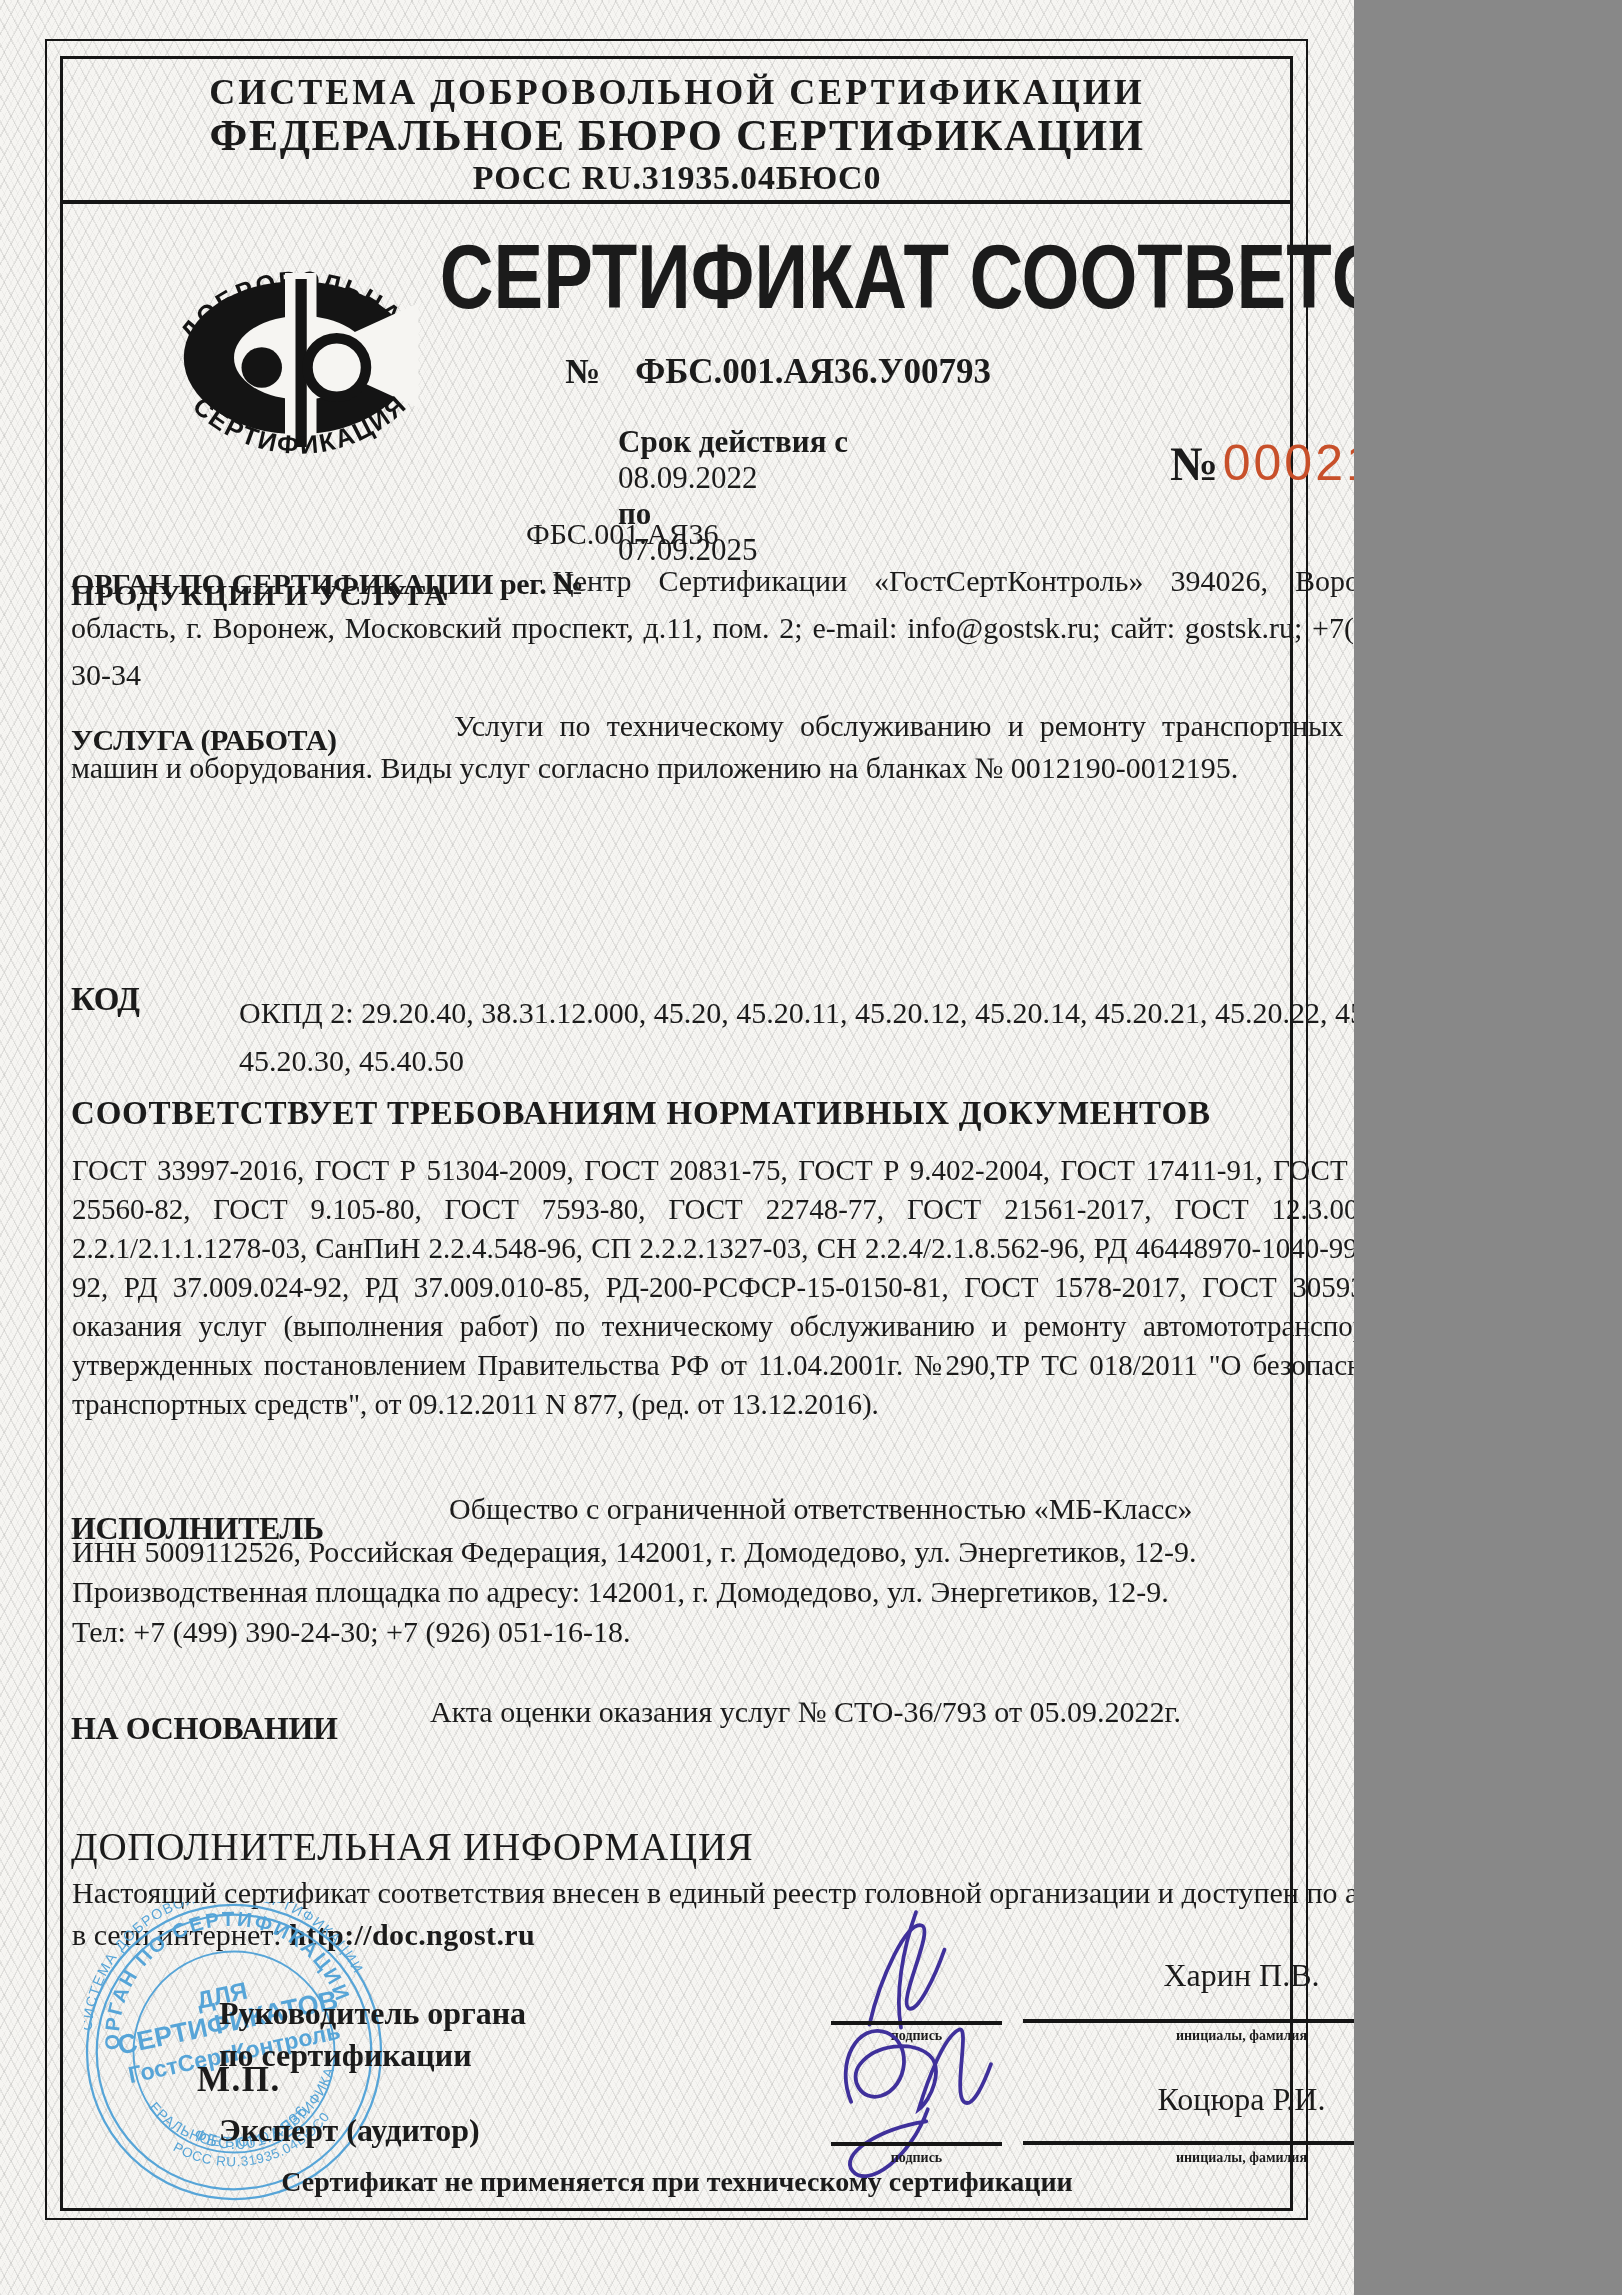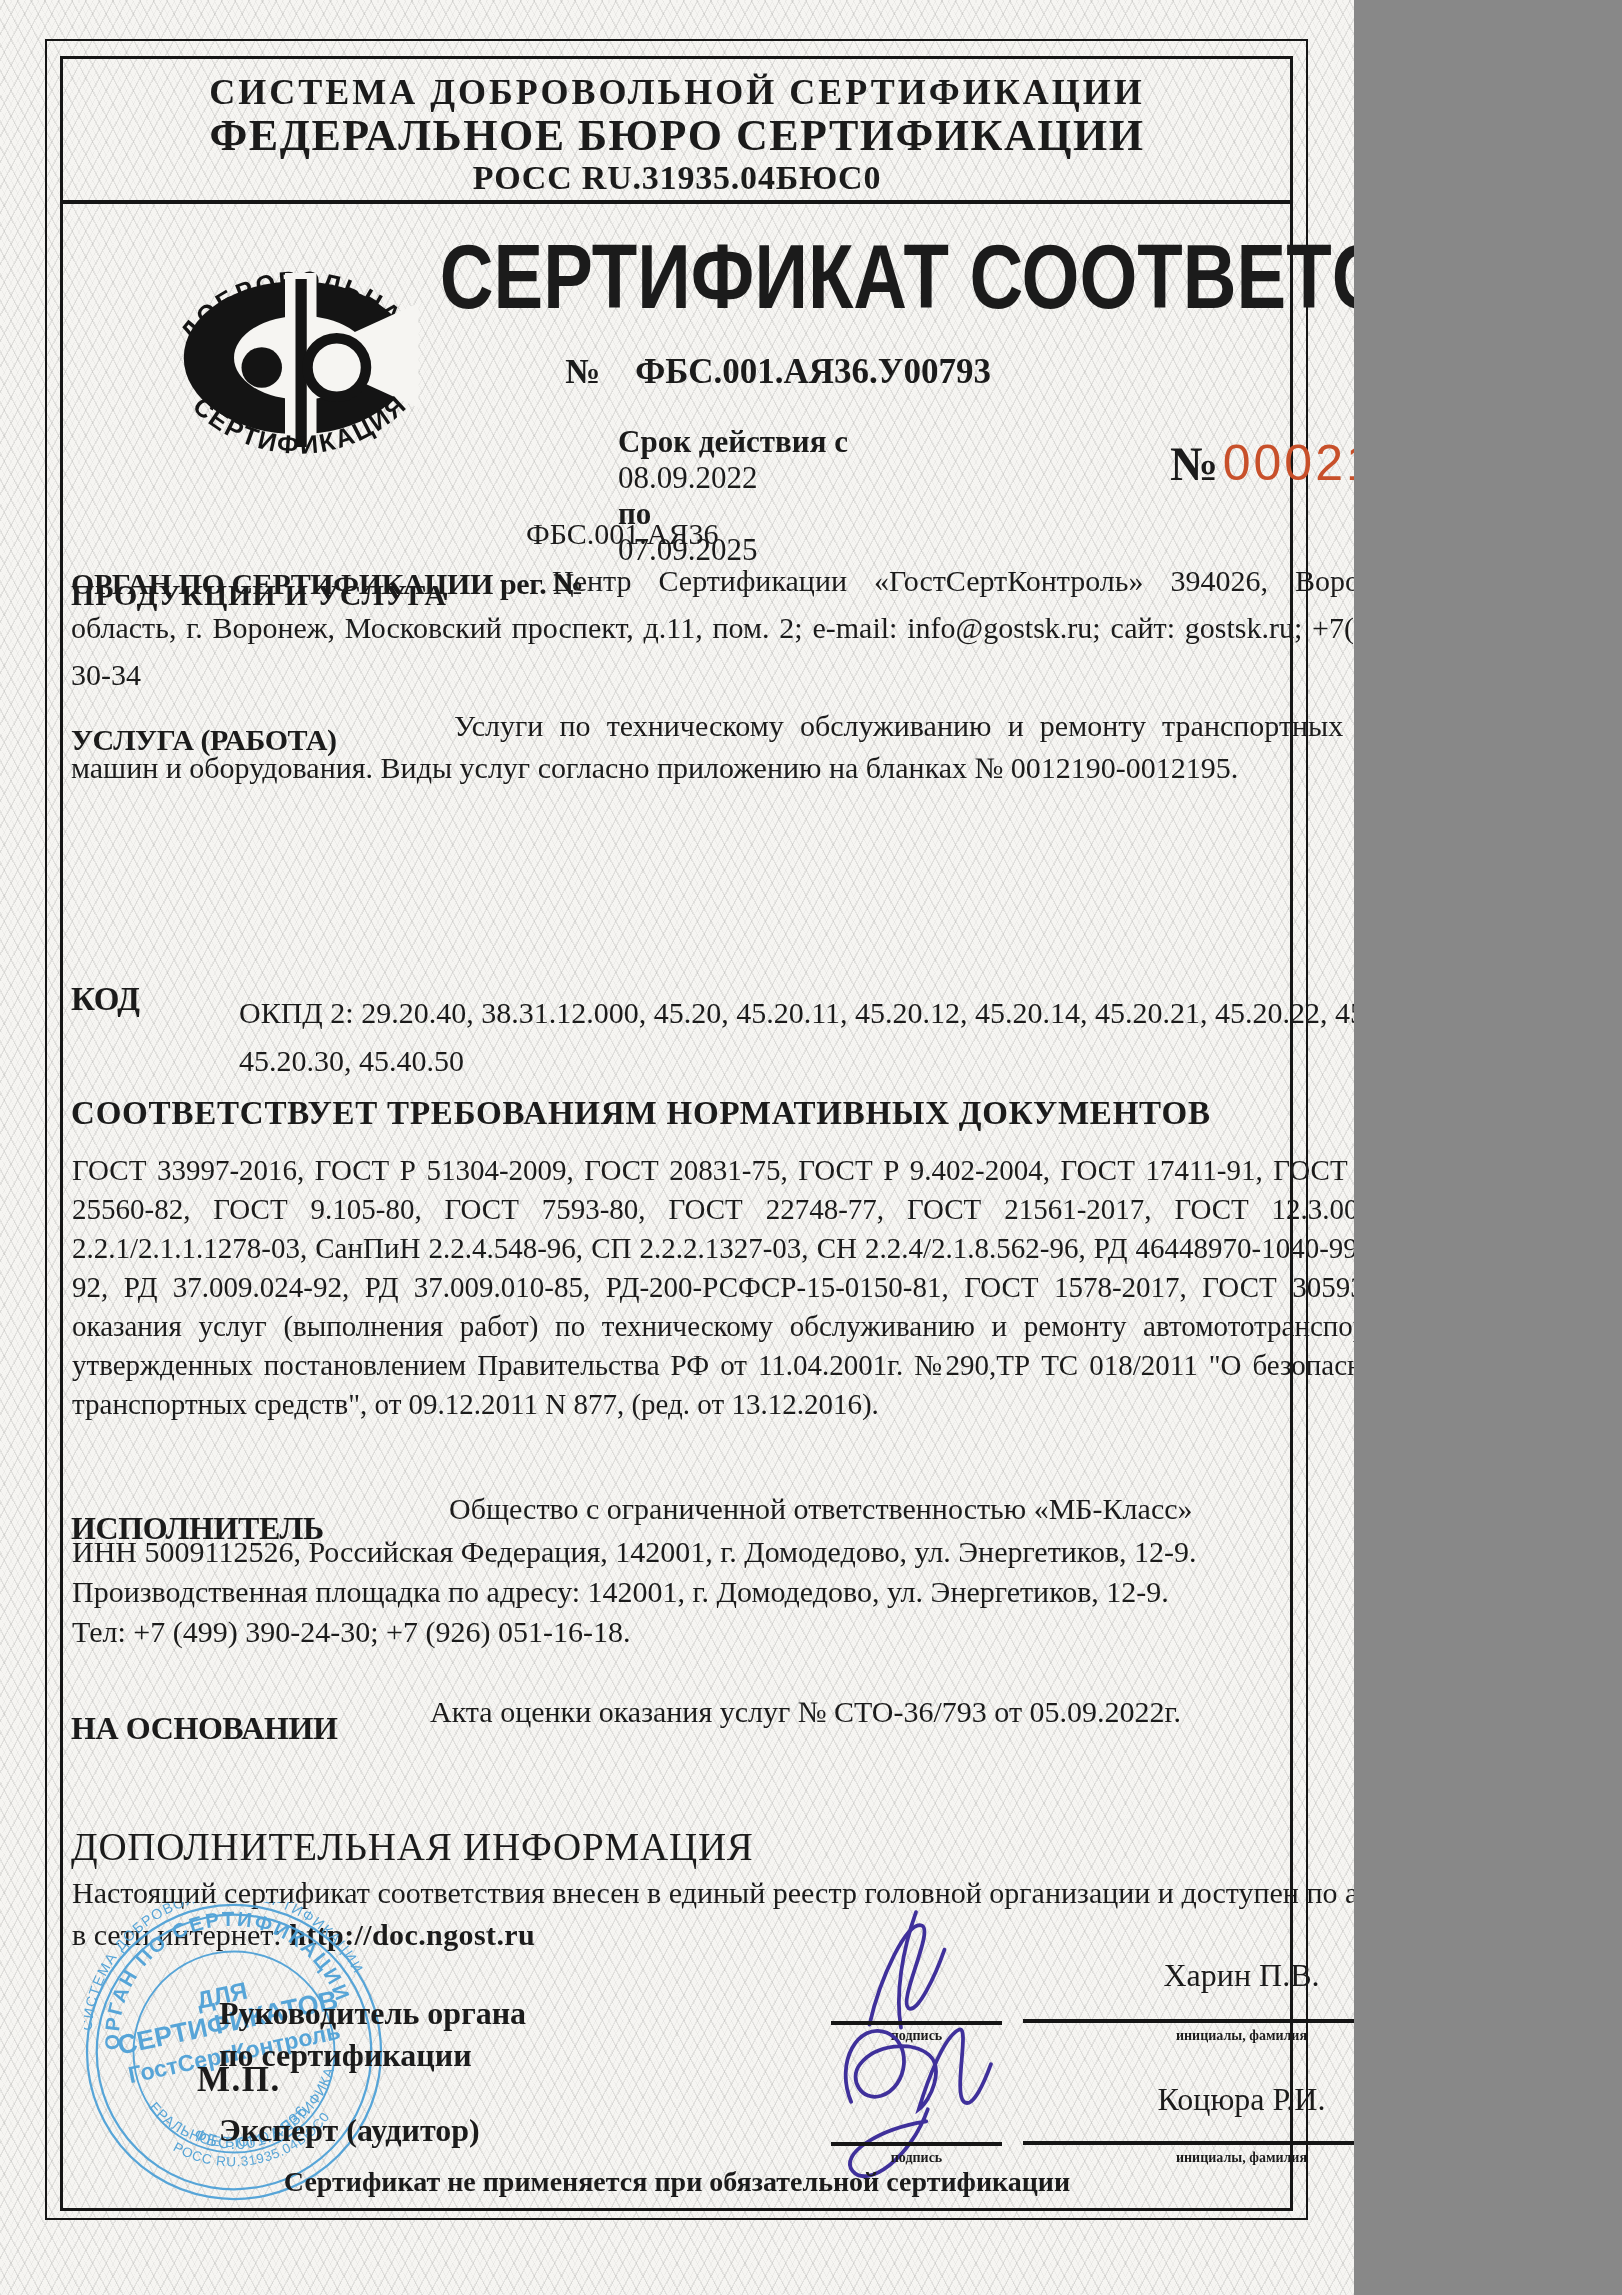--- a/index.html
+++ b/index.html
@@ -240,16 +240,16 @@
       <path d="M48 150 C26 96 58 44 95 58 C130 72 124 130 88 142 C62 150 44 120 60 100 C80 74 130 68 152 88 C172 106 154 148 138 160 C150 120 172 62 192 54 C206 49 184 138 198 150 C210 160 226 122 234 100"></path>
       <path d="M150 160 C126 226 70 266 50 242 C32 220 84 186 148 176"></path>
     </g>
   </svg>
   <div class="abs sigline sl2a"></div>
   <div class="abs under-lbl ul2a">подпись</div>
   <div class="abs sigline sl2b"></div>
   <div class="abs under-lbl ul2b">инициалы, фамилия</div>
   <div class="abs sig-name nm2">Коцюра Р.И.</div>
 
-  <div class="abs note">Сертификат не применяется при обязательной сертификации</div>
+  <div class="abs note">Сертификат не применяется при техническому сертификации</div>
 
 </div>
 
 
 </body></html>

